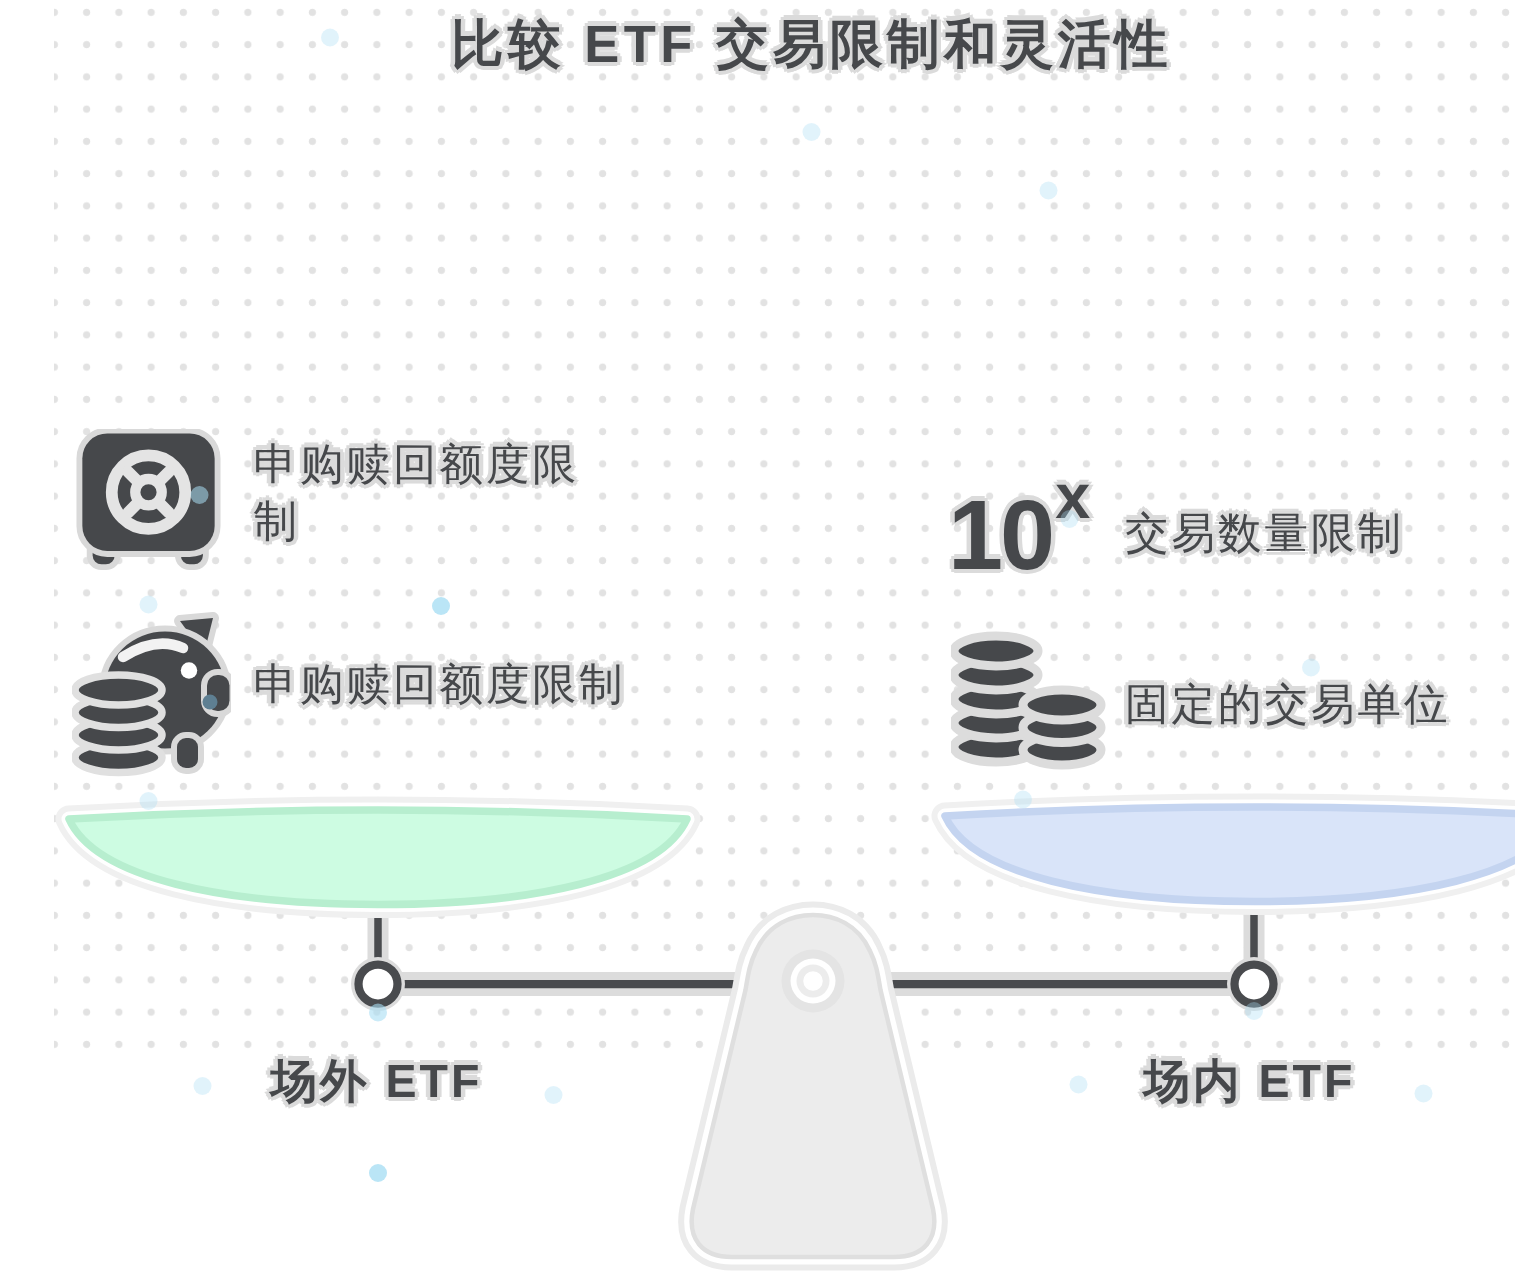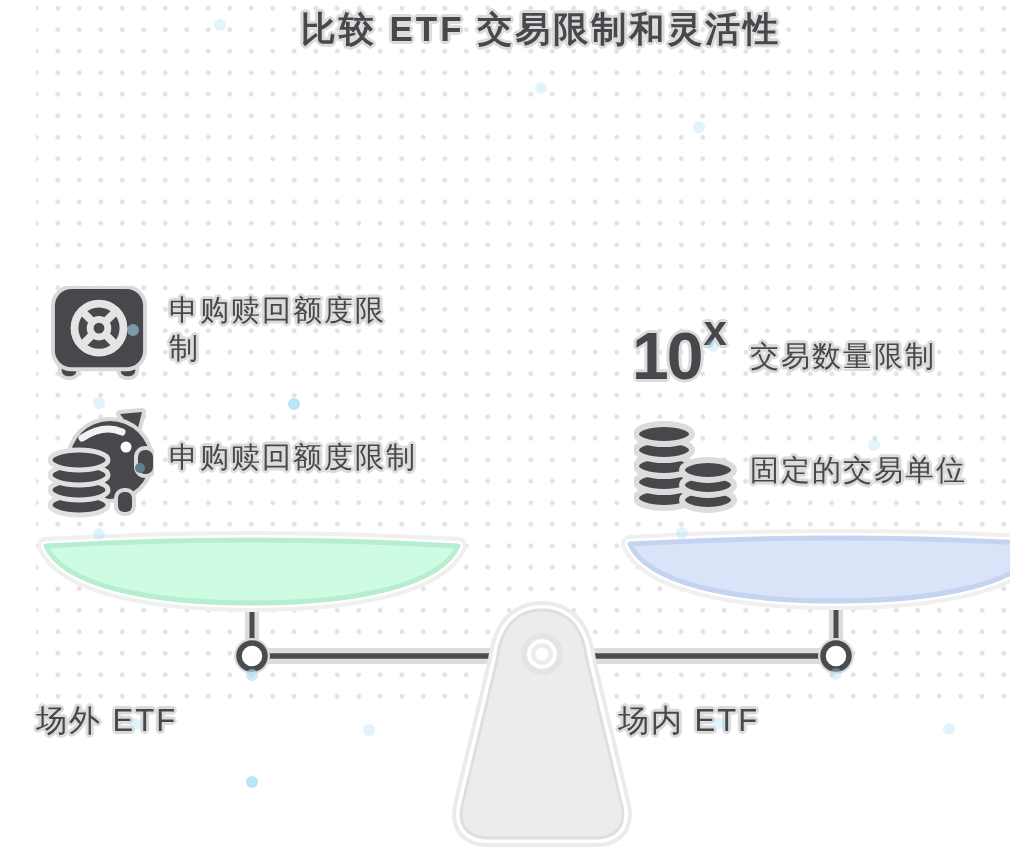--- a/index.html
+++ b/index.html
@@ -27,21 +27,21 @@
     text-align:center; font-size:35px; font-weight:700; letter-spacing:3px;
   }
   .feature-text{ position:absolute; font-size:29px; line-height:38px; font-weight:400; letter-spacing:2px;font-family:Liberation Serif, serif; }
   .icon-box{ position:absolute; }
   .pow-icon{
     position:absolute; left:596px; top:318px; width:110px;
     font-weight:700; white-space:nowrap;
   }
   .pow-base{ font-size:66px; letter-spacing:-2px; }
   .pow-exp{ font-size:42px; position:relative; top:-34px; left:2px; }
-  .pan-label{ position:absolute; text-align:left; font-size:31px; font-weight:400; letter-spacing:2px; }
+  .pan-label{ position:absolute; text-align:center; font-size:31px; font-weight:700; letter-spacing:2px; }
   .pan-label.left{ left:0; width:430px; top:700px; }
   .pan-label.right{ left:582px; width:430px; top:700px; }
   .balance-svg{ position:absolute; left:0; top:0; width:1010px; height:852px; }
   .bdot{
     position:absolute; width:12px; height:12px; border-radius:50%;
     background:#a9def4; opacity:.8; pointer-events:none; z-index:6;
   }
   .bdot.faint{ opacity:.35; }
   .dots-layer{ position:absolute; inset:0; z-index:6; pointer-events:none; }
 </style>

